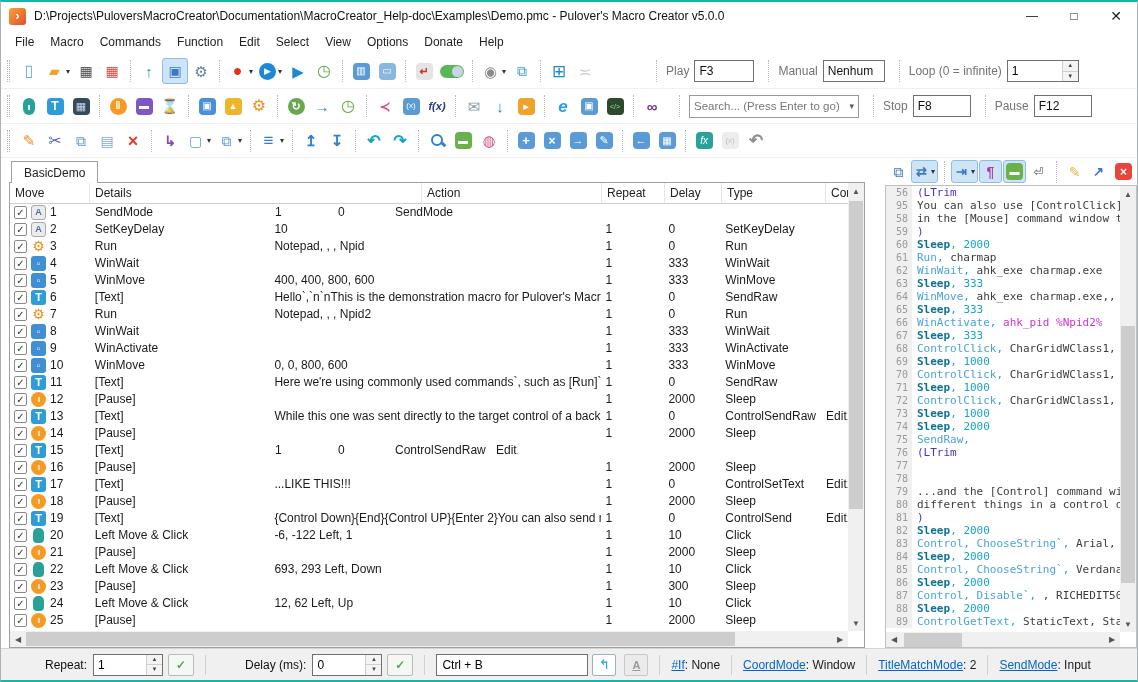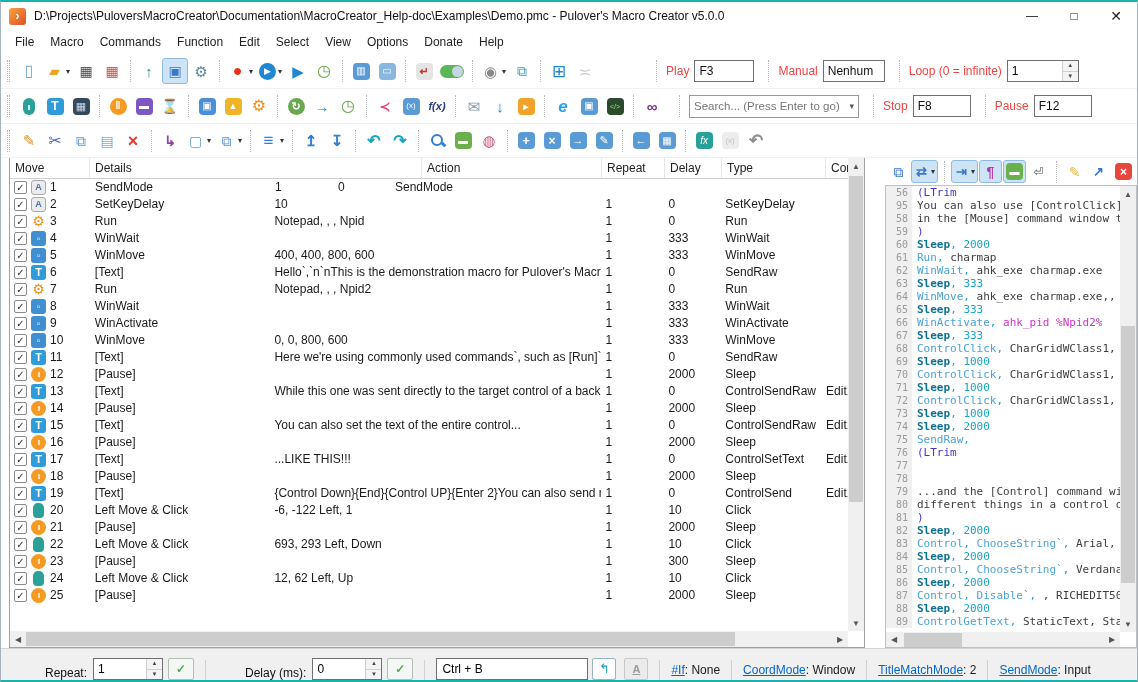--- a/index.html
+++ b/index.html
@@ -26,21 +26,21 @@
 .sh-sq{border-radius:4px;width:17px;height:17px}
 .sh-circle{border-radius:50%;width:17px;height:17px}
 .sh-toggle{width:24px;height:13px;background:#58b858;border-radius:7px;position:relative}
 .sh-toggle:after{content:'';position:absolute;right:1px;top:1px;width:11px;height:11px;border-radius:50%;background:#c8d4e6}
 .sh-mouse{width:12px;height:17px;background:#2aa198;border-radius:6px}
 .sh-mouse:after{content:'';display:block;width:2px;height:5px;background:#d8f0ee;margin:2px auto 0}
 .sh-mag{width:17px;height:17px;position:relative}
 .sh-mag:before{content:'';position:absolute;left:2px;top:2px;width:8px;height:8px;border:2px solid #2f7fd6;border-radius:50%}
 .sh-mag:after{content:'';position:absolute;left:12px;top:11px;width:5px;height:3px;background:#2f7fd6;transform:rotate(45deg)}
 .car{font-size:8px;color:#333;margin-left:2px}
-.tblab{font-size:12px;color:#ef4444;margin:0 5px 0 4px}
+.tblab{font-size:12px;color:#737373;margin:0 5px 0 4px}
 .tbin{height:22px;border:1px solid #707070;font-size:12px;padding:0 4px;font-family:"Liberation Sans",sans-serif;color:#111}
 .spinwrap{display:inline-flex;height:22px;border:1px solid #707070;background:#fff}
 .spinwrap input{border:none;height:20px;font-size:12px;padding:0 4px;width:52px;outline:none}
 .spbt{width:16px;display:flex;flex-direction:column;border-left:1px solid #cfcfcf}
 .spbt span{flex:1;font-size:6px;line-height:9px;text-align:center;color:#444;background:#f4f4f4}
 .spbt span:first-child{border-bottom:1px solid #cfcfcf}
 .combo{display:inline-flex;align-items:center;height:23px;width:170px;border:1px solid #999;background:#fff;padding:0 4px;margin:0 4px}
 .combo .ph{flex:1;font-size:11.5px;color:#777;white-space:nowrap;overflow:hidden}
 .combo .dar{font-size:9px;color:#555}
 
@@ -86,21 +86,21 @@
 .tok-kw{color:#0d7291;font-weight:bold}
 .tok-cmd{color:#4aa3d8}
 .tok-num{color:#18a5c4}
 .tok-pun{color:#18a5c4}
 .tok-plain{color:#3c3c3c}
 .tok-var{color:#cc33cc}
 .tok-flow{color:#4536c8}
 .editor .vsb{bottom:15px}
 .editor .hsb{right:16px;height:15px}
 
-.status{height:32px;flex:0 0 32px;background:#f0f0f0;border-top:1px solid #d4d4d4;display:flex;align-items:flex-end;font-size:12px}
+.status{height:32px;flex:0 0 32px;background:#f0f0f0;border-top:1px solid #d4d4d4;display:flex;align-items:center;font-size:12px}
 .slab{color:#111;margin:0 6px}
 .okbtn{width:26px;height:22px;border:1px solid #b4beb4;background:#f4f8f4;color:#52a852;font-weight:bold;text-align:center;line-height:20px;border-radius:2px;margin-left:5px;font-size:12px}
 .ssep{width:1px;height:20px;background:#d0d0d0;margin:0 11px}
 .hkinput{width:152px;height:22px;border:1px solid #707070;font-size:12px;padding:0 5px;background:#fff;font-family:"Liberation Sans",sans-serif}
 .retbtn{width:24px;height:22px;border:1px solid #9ab4c4;background:#fff;color:#18a5c4;font-size:13px;text-align:center;line-height:20px;margin-left:4px;border-radius:2px}
 .abtn{width:24px;height:22px;border:1px solid #c8c8c8;background:#ebebeb;color:#9a9a9a;font-weight:bold;font-size:11px;text-align:center;line-height:20px;margin-left:8px;border-radius:2px;text-decoration:underline}
 .slink{color:#0066cc;text-decoration:underline}
 .sval{color:#1a1a1a}
 </style>
 </head>
@@ -394,20 +394,23 @@
           <span class="gl sh-sq" style="color: rgb(119, 119, 119); background: rgb(216, 216, 216); font-size: 8px;">(x)</span>
         </span>
         <span class="tbtn">
           <span class="gl" style="color: rgb(144, 144, 144); font-size: 17px; font-weight: bold;">↶</span>
         </span>
       </span>
   </div>
 
   <div class="content">
     <div class="leftpane">
+      <div class="tabstrip">
+        <div class="tab">BasicDemo</div>
+      </div>
       <div class="lv">
         <div class="lvhead" id="lvhead">
             <span class="hc" style="width: 80px; flex: 0 0 80px;">Move</span>
             <span class="hc" style="width: 332px; flex: 0 0 332px;">Details</span>
             <span class="hc" style="width: 180px; flex: 0 0 180px;">Action</span>
             <span class="hc" style="width: 63px; flex: 0 0 63px;">Repeat</span>
             <span class="hc" style="width: 57px; flex: 0 0 57px;">Delay</span>
             <span class="hc" style="width: 104px; flex: 0 0 104px;">Type</span>
             <span class="hc" style="width: 24px; flex: 0 0 24px;">Cont</span>
           </div>
@@ -593,21 +596,20 @@
               <div class="td c-type">Sleep</div>
               <div class="td c-cont"></div>
             </div>
             <div class="trow">
               <div class="td c-index">
                 <span class="cbx">✓</span>
                 <span class="ric text">T</span>
                 <span class="ixt">15</span>
               </div>
               <div class="td c-action">[Text]</div>
-              <div class="td c-details">You can also set the text of the entire control...</div>
               <div class="td c-repeat">1</div>
               <div class="td c-delay">0</div>
               <div class="td c-type">ControlSendRaw</div>
               <div class="td c-cont">Edit1</div>
             </div>
             <div class="trow">
               <div class="td c-index">
                 <span class="cbx">✓</span>
                 <span class="ric pause">‖</span>
                 <span class="ixt">16</span>

